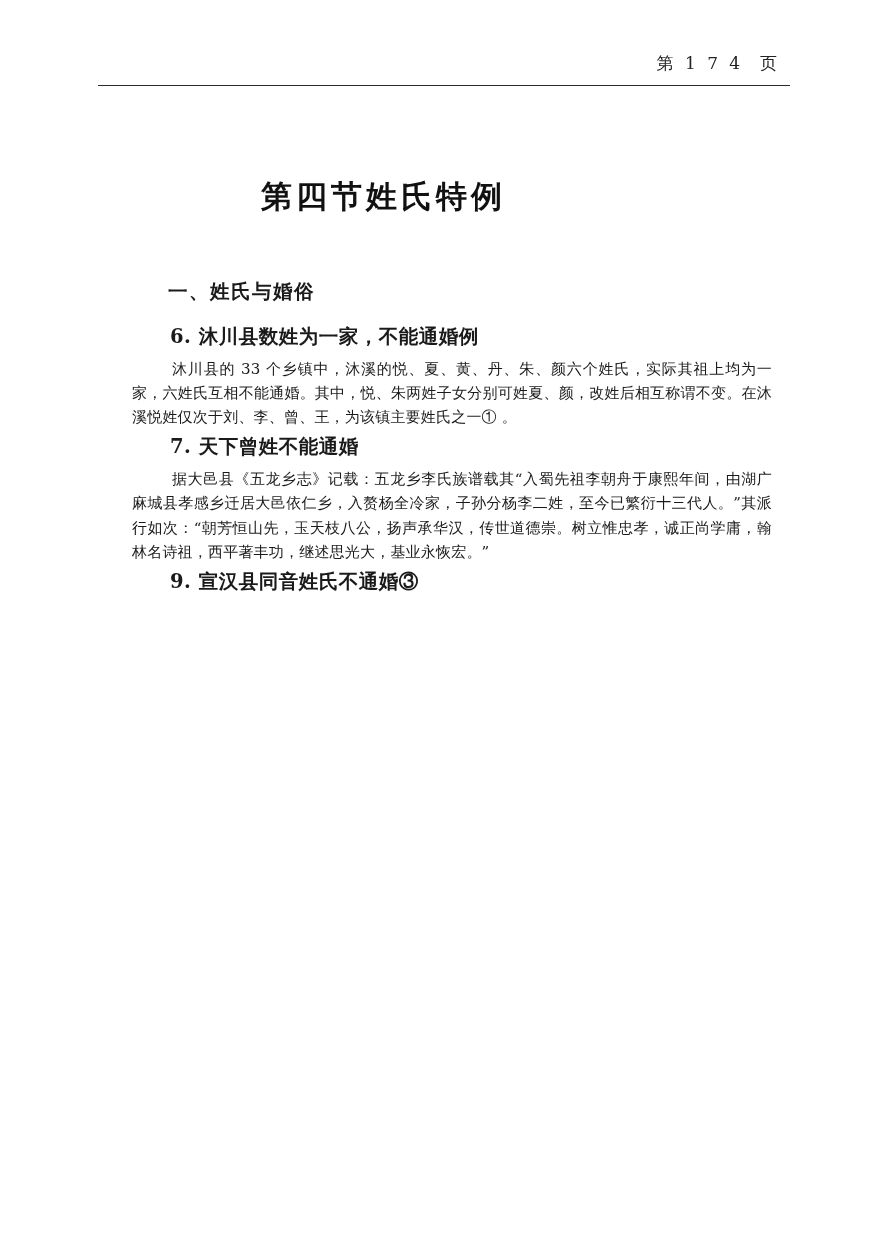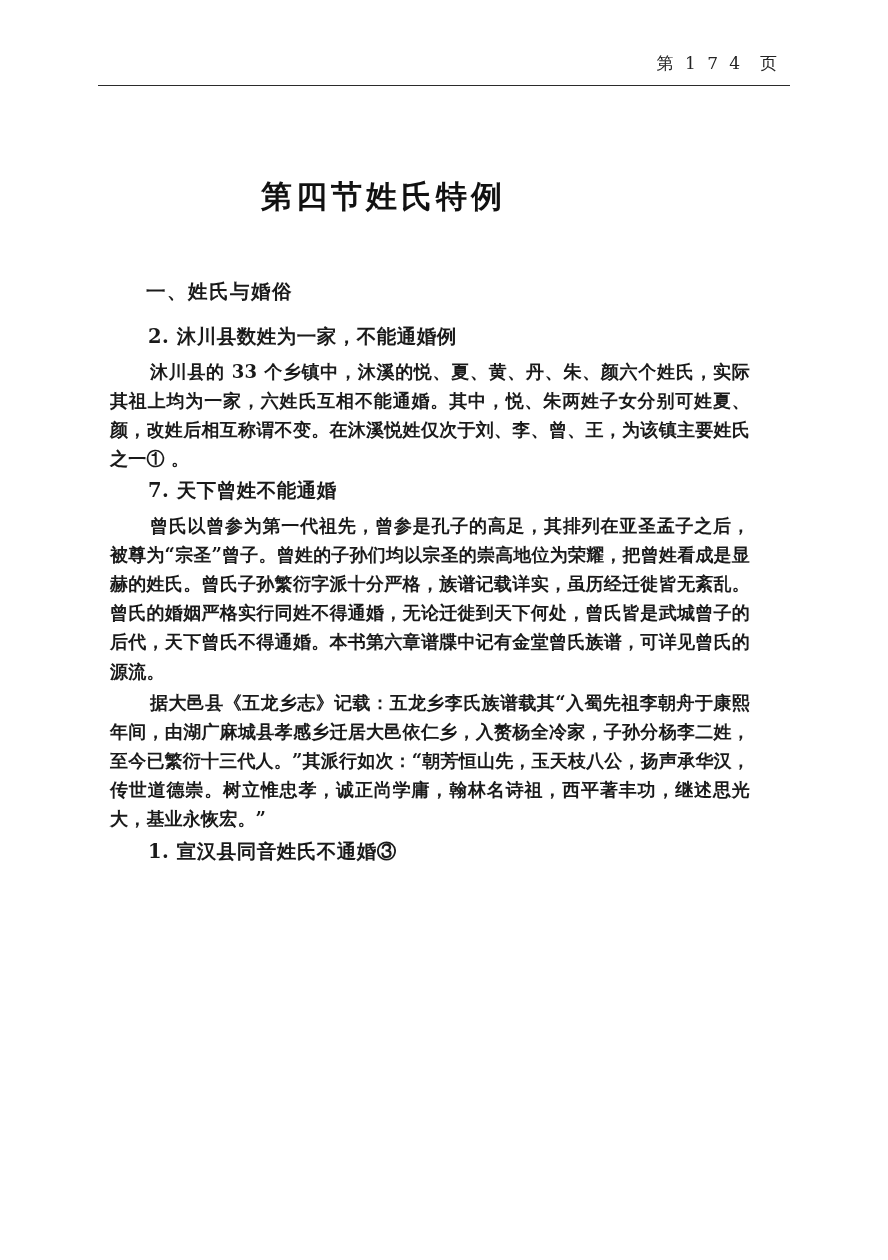--- a/index.html
+++ b/index.html
@@ -59,71 +59,69 @@
     text-align: center;
     font-size: 31px;
     font-weight: bold;
     letter-spacing: 4px;
     color: #111;
   }
   
   .content {
     position: absolute;
     top: 278px;
-    left: 110px;
+    left: 132px;
     width: 652px;
   }
   .sec-head {
     font-size: 19.5px;
     font-weight: bold;
     letter-spacing: 1.5px;
     margin: 0 0 16px 0;
     text-indent: 36px;
   }
   .sub-head {
     font-size: 19.5px;
     font-weight: bold;
     letter-spacing: 0.5px;
     margin: 0 0 4px 0;
     text-indent: 38px;
     line-height: 1.62;
   }
   .para {
-    font-size: 18px;
+    font-size: 15px;
     line-height: 1.62;
     margin: 0 12px 2px 0;
     text-indent: 40px;
     text-align: justify;
     text-justify: inter-ideograph;
     letter-spacing: 0.2px;
-    font-weight: bold;
   }
 </style>
 </head>
 <body>
 
 <div class="page">
 
   <div class="header">
     <div class="header-inner">
       <span class="page-number">第 1 7 4  页</span>
     </div>
     <div class="header-rule"></div>
   </div>
 
   <div class="doc-title">第四节姓氏特例</div>
 
   <div class="content">
 
     <p class="sec-head">一、姓氏与婚俗</p>
 
-    <p class="sub-head">2. 沐川县数姓为一家，不能通婚例</p>
+    <p class="sub-head">6. 沐川县数姓为一家，不能通婚例</p>
     <p class="para">沐川县的 33 个乡镇中，沐溪的悦、夏、黄、丹、朱、颜六个姓氏，实际其祖上均为一家，六姓氏互相不能通婚。其中，悦、朱两姓子女分别可姓夏、颜，改姓后相互称谓不变。在沐溪悦姓仅次于刘、李、曾、王，为该镇主要姓氏之一① 。</p>
 
     <p class="sub-head">7. 天下曾姓不能通婚</p>
-    <p class="para">曾氏以曾参为第一代祖先，曾参是孔子的高足，其排列在亚圣孟子之后，被尊为“宗圣”曾子。曾姓的子孙们均以宗圣的崇高地位为荣耀，把曾姓看成是显赫的姓氏。曾氏子孙繁衍字派十分严格，族谱记载详实，虽历经迁徙皆无紊乱。曾氏的婚姻严格实行同姓不得通婚，无论迁徙到天下何处，曾氏皆是武城曾子的后代，天下曾氏不得通婚。本书第六章谱牒中记有金堂曾氏族谱，可详见曾氏的源流。</p>
 
     <p class="para">据大邑县《五龙乡志》记载：五龙乡李氏族谱载其“入蜀先祖李朝舟于康熙年间，由湖广麻城县孝感乡迁居大邑依仁乡，入赘杨全冷家，子孙分杨李二姓，至今已繁衍十三代人。”其派行如次：“朝芳恒山先，玉天枝八公，扬声承华汉，传世道德崇。树立惟忠孝，诚正尚学庸，翰林名诗祖，西平著丰功，继述思光大，基业永恢宏。”</p>
 
-    <p class="sub-head">1. 宣汉县同音姓氏不通婚③</p>
+    <p class="sub-head">9. 宣汉县同音姓氏不通婚③</p>
 
   </div>
 </div>
 
 </body></html>

